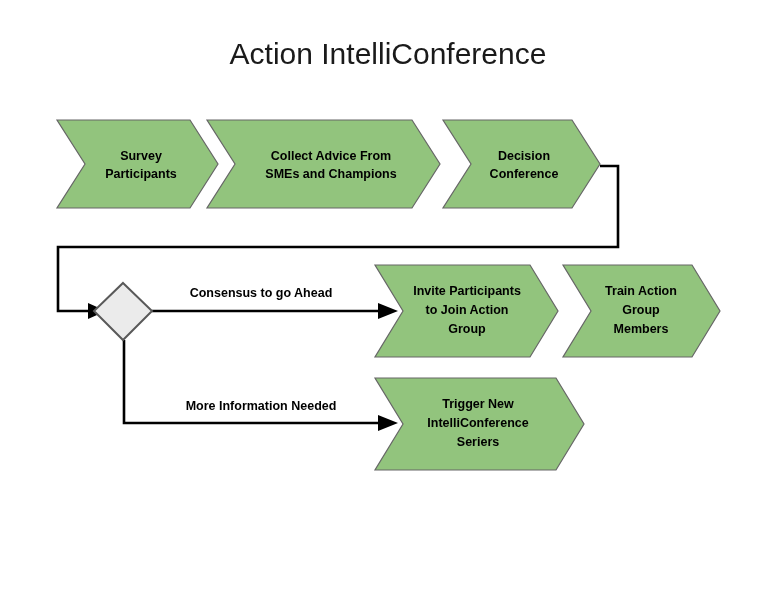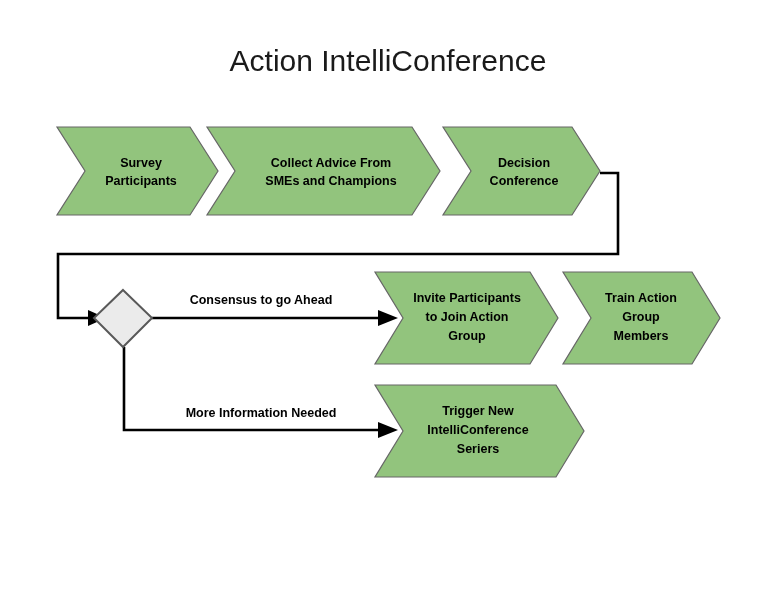--- a/index.html
+++ b/index.html
@@ -11,21 +11,20 @@
     width: 776px;
     height: 600px;
     font-family: "Liberation Sans", sans-serif;
     overflow: hidden;
     position: relative;
   }
   #diagram-root {
     position: relative;
     width: 776px;
     height: 428px;
-    margin-top: 7px;
   }
   #flow-svg {
     position: absolute;
     top: 0;
     left: 0;
     width: 776px;
     height: 600px;
     display: block;
   }
   .chevron-shape {

